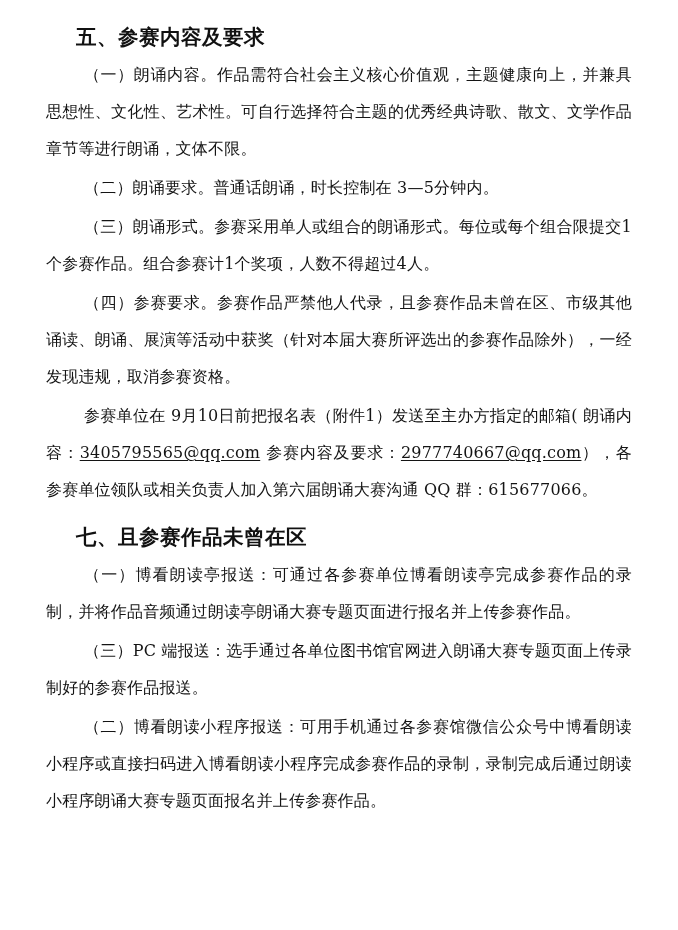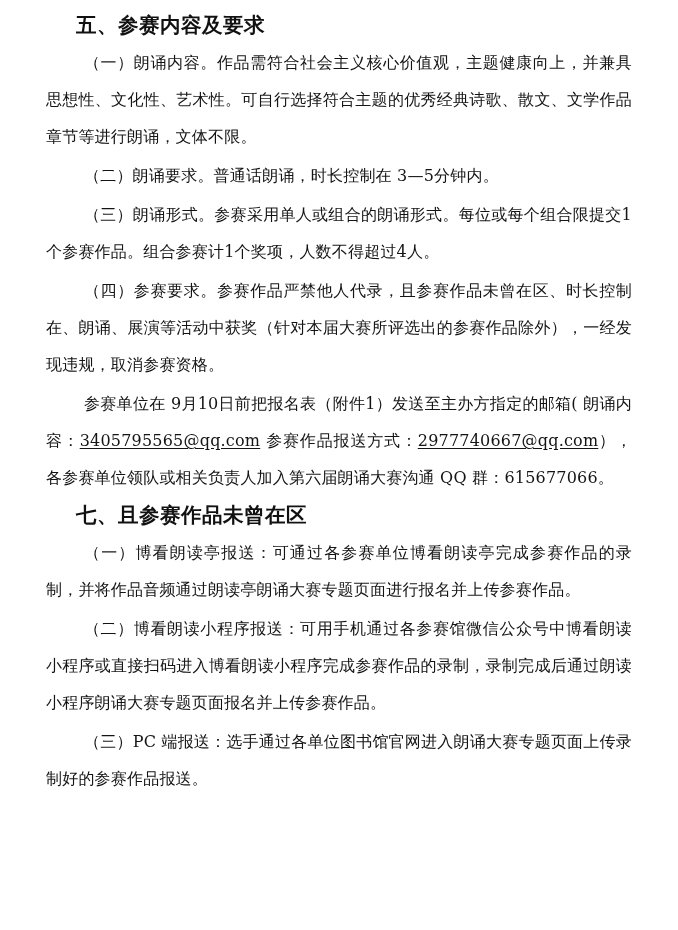--- a/index.html
+++ b/index.html
@@ -20,21 +20,21 @@
     height: 930px;
     box-sizing: border-box;
     padding: 8px 44px 0 44px;
   }
   .heading {
     font-family: "DejaVu Sans", "Liberation Sans", sans-serif;
     font-weight: bold;
     font-size: 20.5px;
     line-height: 34px;
     letter-spacing: 0.5px;
-    margin: 0 0 2px 0;
+    margin: 12px 0 2px 0;
     text-indent: 32px;
     color: #111;
   }
   .para {
     font-size: 16px;
     line-height: 37px;
     margin: 2px;
     text-align: justify;
     text-justify: inter-ideograph;
     letter-spacing: 0.2px;
@@ -51,24 +51,24 @@
 </head>
 <body>
 
 <div class="page">
 
   <h2 class="heading">五、参赛内容及要求</h2>
 
   <p class="para indent">（一）朗诵内容。作品需符合社会主义核心价值观，主题健康向上，并兼具思想性、文化性、艺术性。可自行选择符合主题的优秀经典诗歌、散文、文学作品章节等进行朗诵，文体不限。</p>
   <p class="para indent">（二）朗诵要求。普通话朗诵，时长控制在 3—5分钟内。</p>
   <p class="para indent">（三）朗诵形式。参赛采用单人或组合的朗诵形式。每位或每个组合限提交1个参赛作品。组合参赛计1个奖项，人数不得超过4人。</p>
-  <p class="para indent">（四）参赛要求。参赛作品严禁他人代录，且参赛作品未曾在区、时长控制在、朗诵、展演等活动中获奖（针对本届大赛所评选出的参赛作品除外），一经发现违规，取消参赛资格。</p>
+  <p class="para indent">（四）参赛要求。参赛作品严禁他人代录，且参赛作品未曾在区、市级其他诵读、朗诵、展演等活动中获奖（针对本届大赛所评选出的参赛作品除外），一经发现违规，取消参赛资格。</p>
 
 
-  <p class="para indent"><span>参赛单位在 9月10日前把报名表（附件1）发送至主办方指定的邮箱( 朗诵内容：</span><span class="email">3405795565@qq.com</span><span> 参赛作品报送方式：</span><span class="email">2977740667@qq.com</span><span>），各参赛单位领队或相关负责人加入第六届朗诵大赛沟通 QQ 群：615677066。</span></p>
+  <p class="para indent"><span>参赛单位在 9月10日前把报名表（附件1）发送至主办方指定的邮箱( 朗诵内容：</span><span class="email">3405795565@qq.com</span><span> 参赛内容及要求：</span><span class="email">2977740667@qq.com</span><span>），各参赛单位领队或相关负责人加入第六届朗诵大赛沟通 QQ 群：615677066。</span></p>
 
   <h2 class="heading">七、且参赛作品未曾在区</h2>
 
   <p class="para indent">（一）博看朗读亭报送：可通过各参赛单位博看朗读亭完成参赛作品的录制，并将作品音频通过朗读亭朗诵大赛专题页面进行报名并上传参赛作品。</p>
+  <p class="para indent">（三）PC 端报送：选手通过各单位图书馆官网进入朗诵大赛专题页面上传录制好的参赛作品报送。</p>
   <p class="para indent">（二）博看朗读小程序报送：可用手机通过各参赛馆微信公众号中博看朗读小程序或直接扫码进入博看朗读小程序完成参赛作品的录制，录制完成后通过朗读小程序朗诵大赛专题页面报名并上传参赛作品。</p>
-  <p class="para indent">（三）PC 端报送：选手通过各单位图书馆官网进入朗诵大赛专题页面上传录制好的参赛作品报送。</p>
 
 </div>
 
 </body></html>

